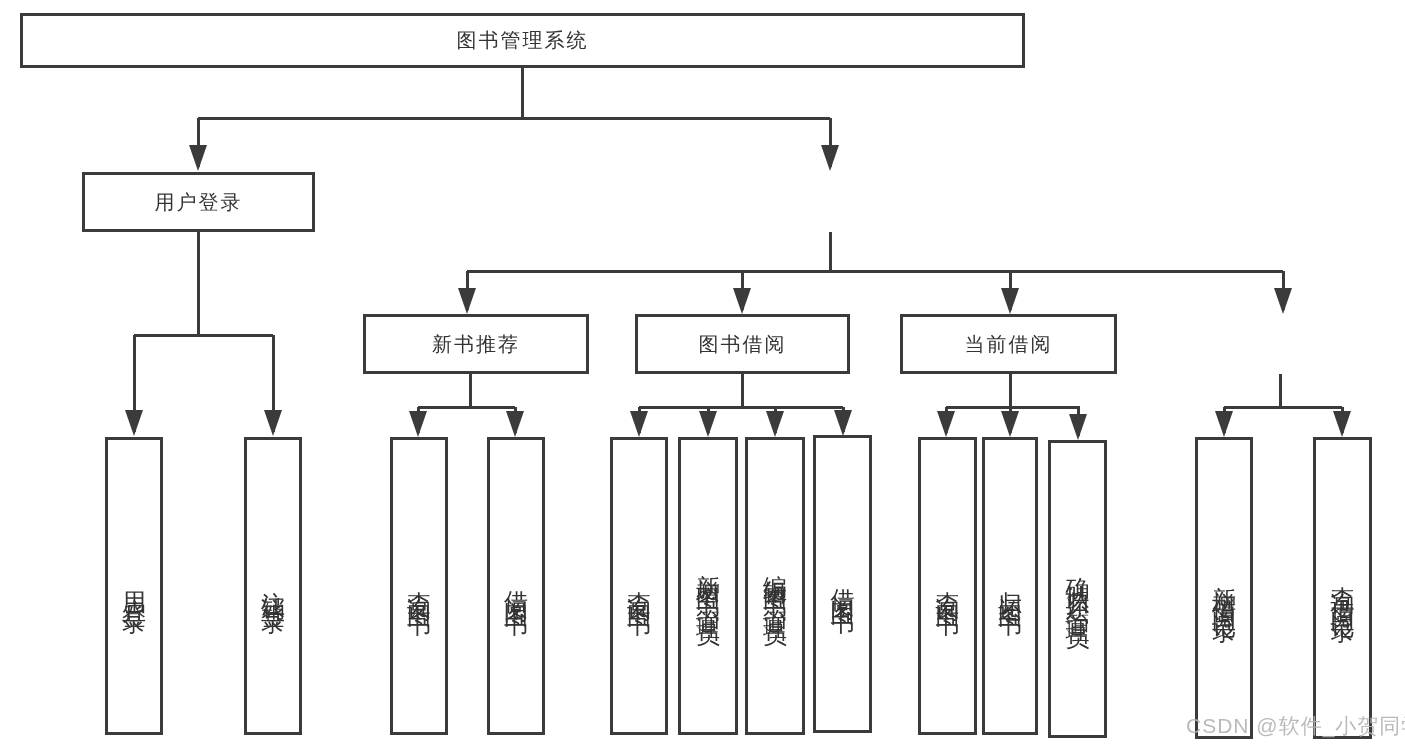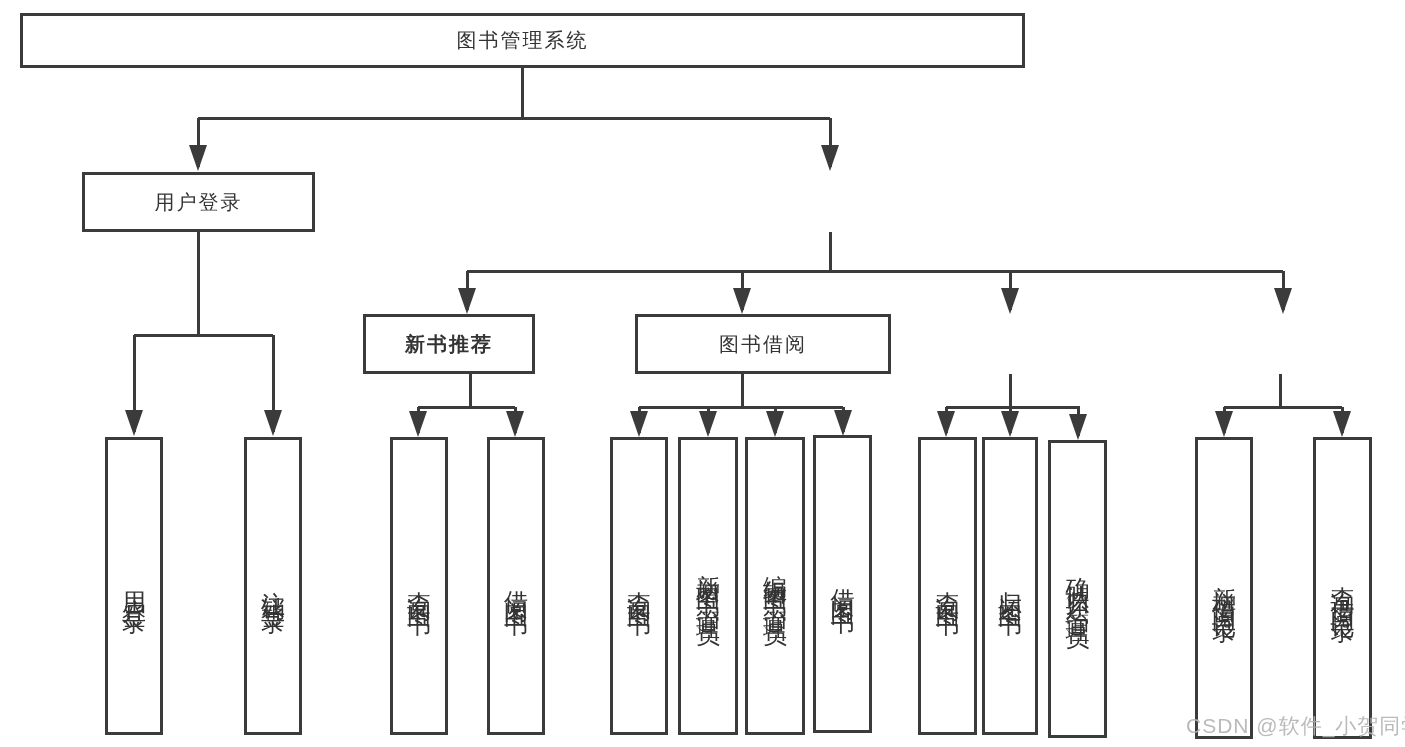--- a/index.html
+++ b/index.html
@@ -63,25 +63,28 @@
 </head>
 <body>
 
 <div class="stage">
   <div class="node" style="left: 20px; top: 13px; width: 1005px; height: 55px;">
       <span class="node-label">图书管理系统</span>
     </div>
     <div class="node" style="left: 82px; top: 172px; width: 233px; height: 60px;">
       <span class="node-label">用户登录</span>
     </div>
-    <div class="node" style="left: 363px; top: 314px; width: 172px; height: 60px; font-weight: bold;">
+    <div class="node" style="left: 363px; top: 314px; width: 226px; height: 60px;">
       <span class="node-label">新书推荐</span>
     </div>
-    <div class="node" style="left: 635px; top: 314px; width: 256px; height: 60px; text-align: center;">
+    <div class="node" style="left: 635px; top: 314px; width: 215px; height: 60px; text-align: center;">
       <span class="node-label">图书借阅</span>
+    </div>
+    <div class="node" style="left: 900px; top: 314px; width: 217px; height: 60px;">
+      <span class="node-label">当前借阅</span>
     </div>
     <div class="node vertical" style="left: 105px; top: 437px; width: 58px; height: 298px;">
       <span class="node-label">用户登录</span>
     </div>
     <div class="node vertical" style="left: 244px; top: 437px; width: 58px; height: 298px;">
       <span class="node-label">注销登录</span>
     </div>
     <div class="node vertical" style="left: 390px; top: 437px; width: 58px; height: 298px;">
       <span class="node-label">查询图书</span>
     </div>

